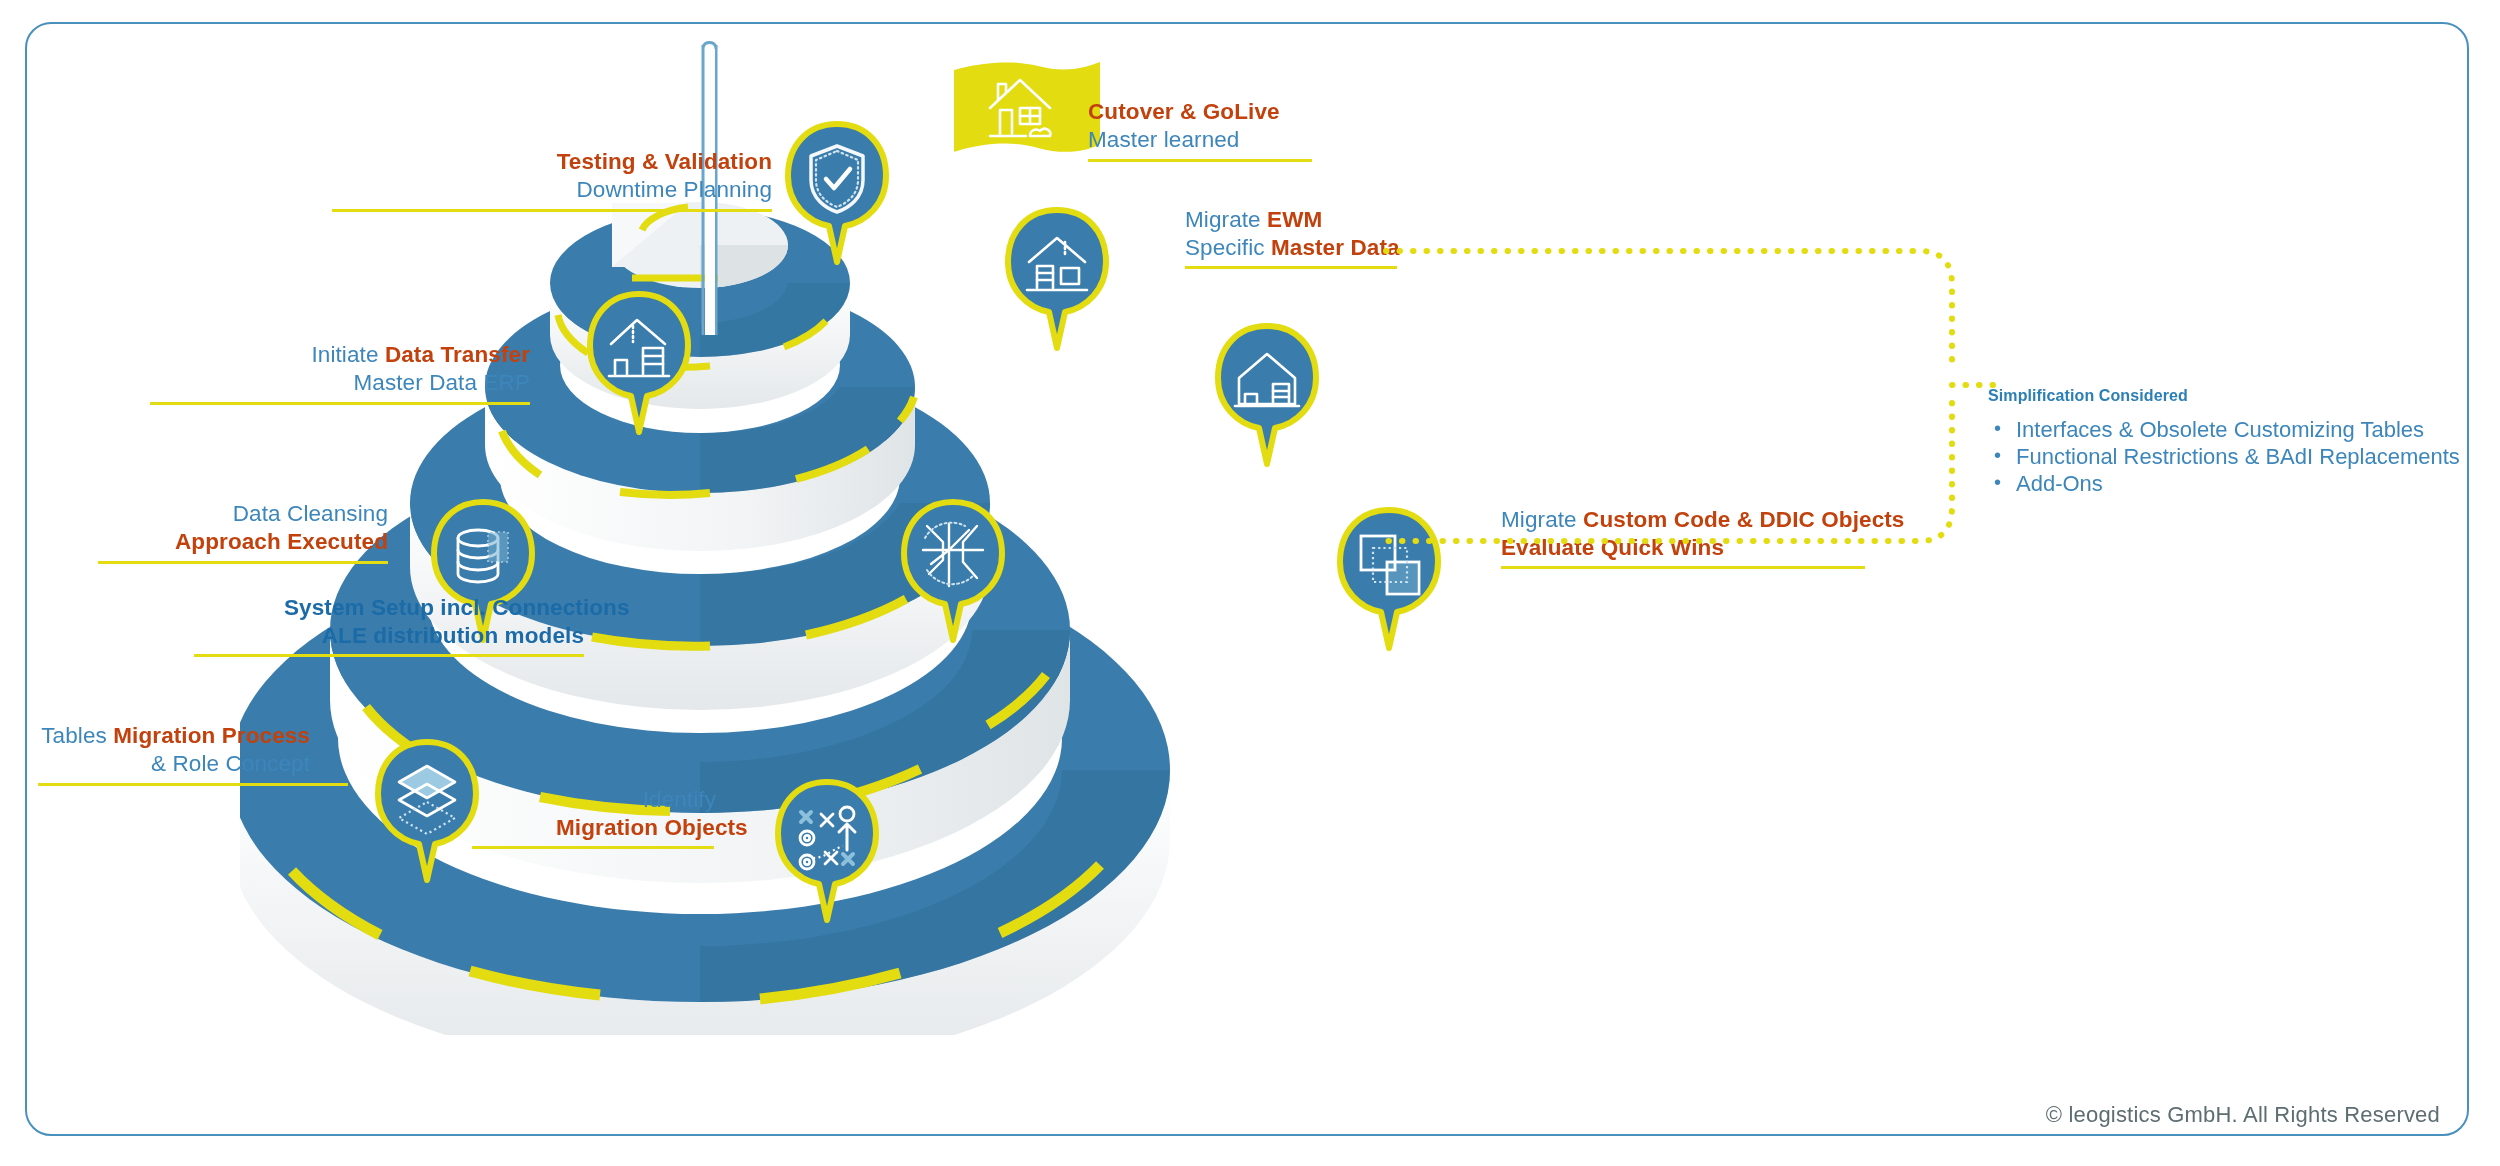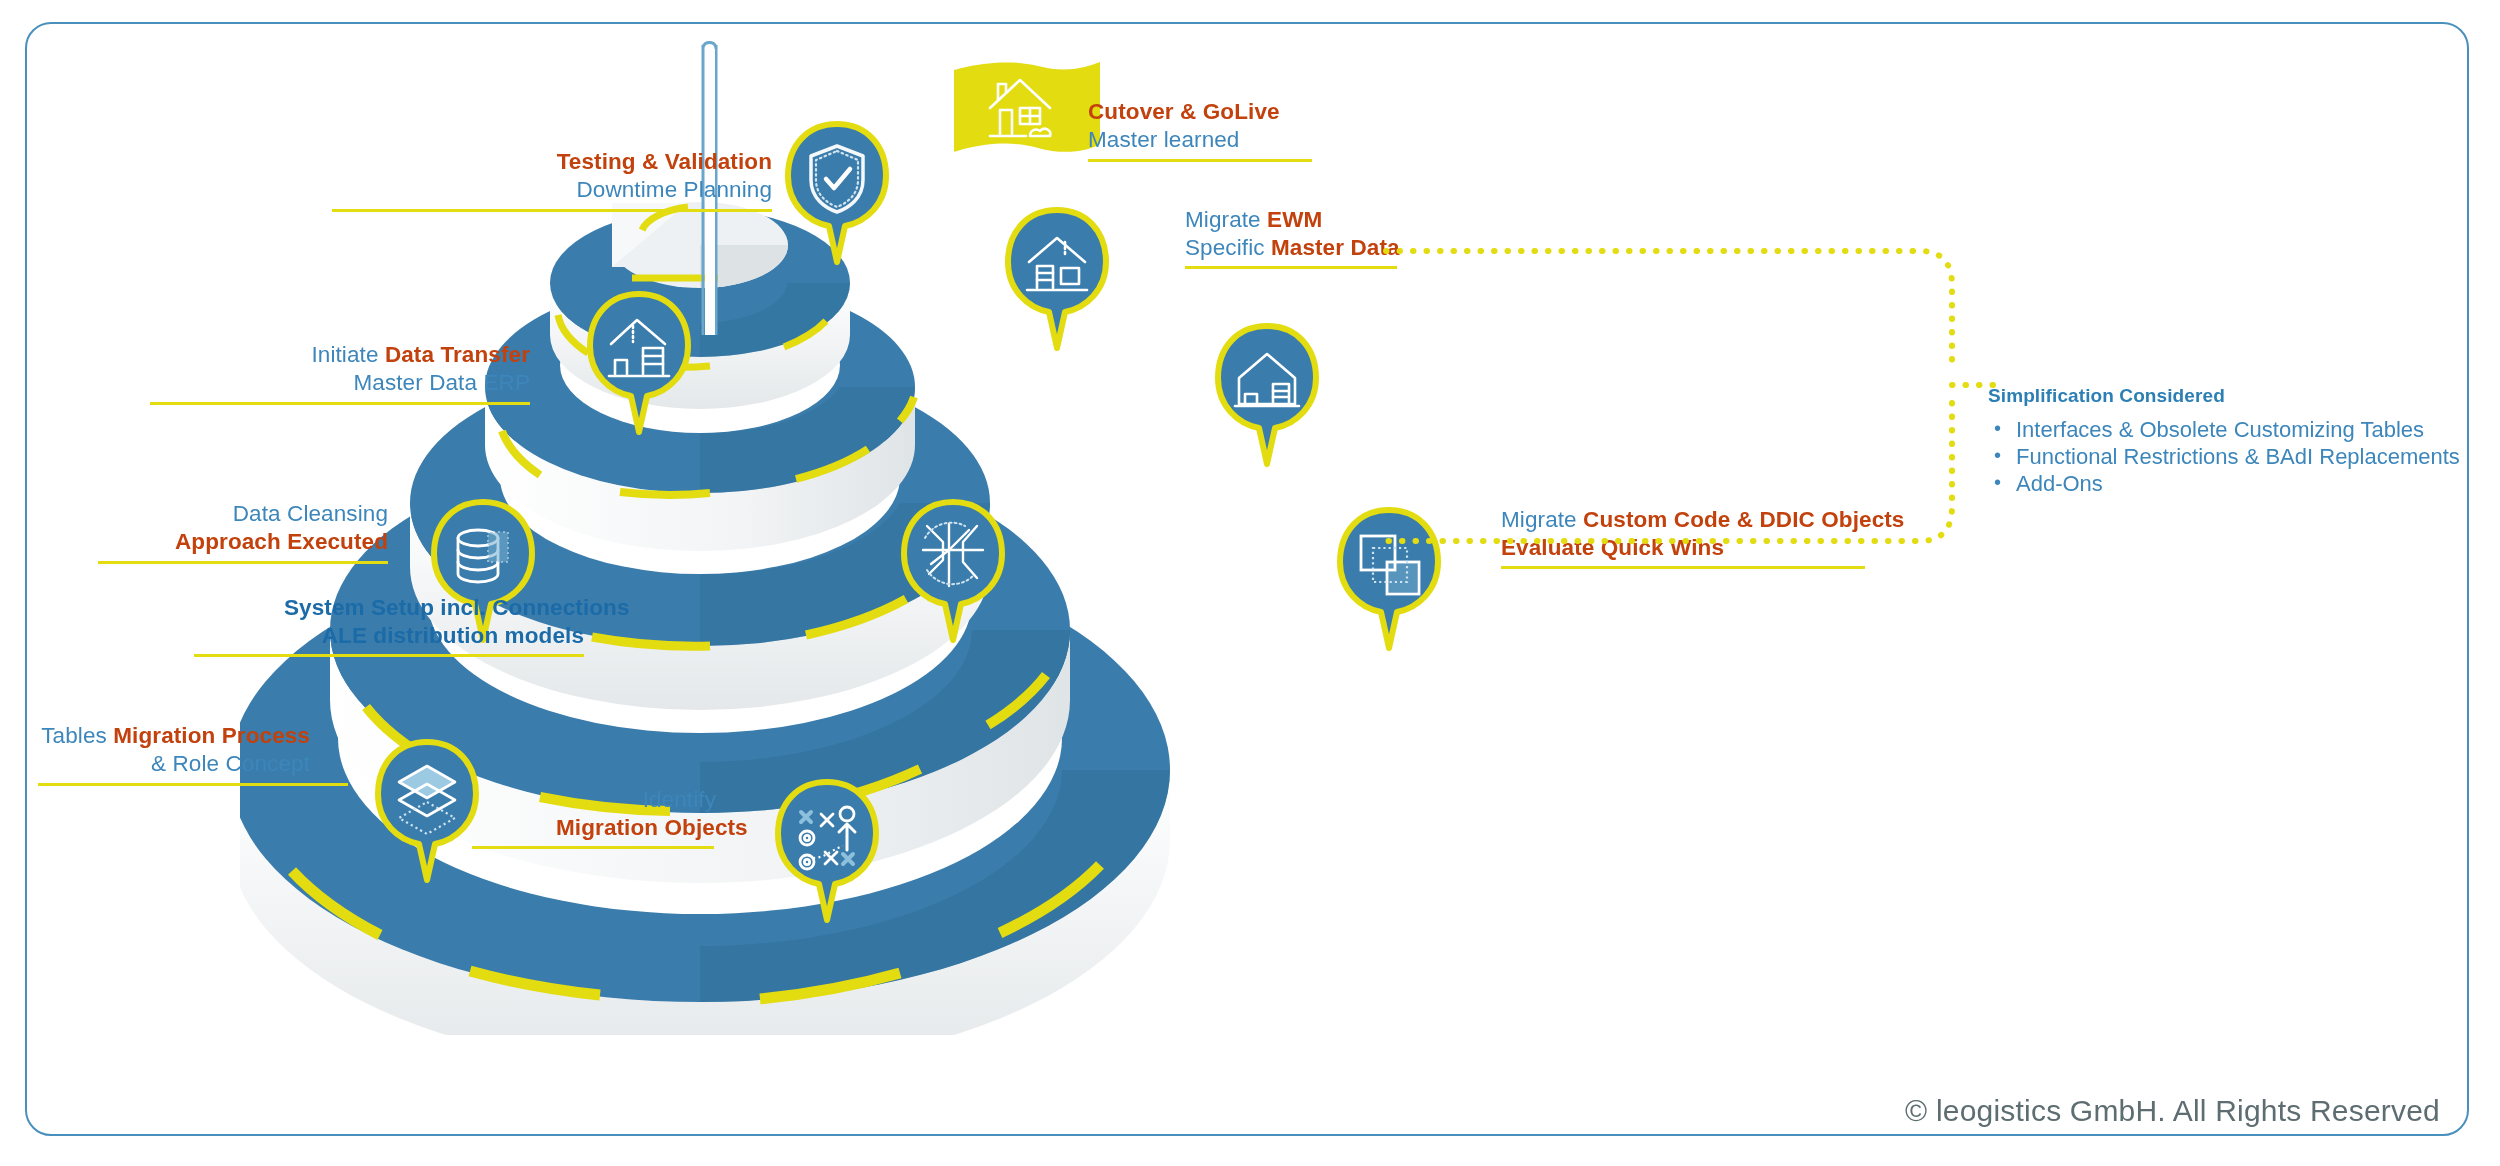--- a/index.html
+++ b/index.html
@@ -43,40 +43,40 @@
   .callout.right .txt{text-align:left;}
   .callout.left .txt{text-align:right;}
 
   
   .pin{position:absolute;}
   .pin svg{display:block;overflow:visible;}
 
   
   #simplification{position:absolute;left:1988px;top:382px;}
   #simplification .s-title{
-    color:#2b7fb5;font-weight:bold;font-size:19px;line-height:28px;
+    color:#2b7fb5;font-weight:bold;font-size:16px;line-height:28px;
     letter-spacing:.1px;white-space:nowrap;
   }
   #simplification ul{list-style:none;margin:6px 0 0 0;padding:0;}
   #simplification li{
     color:#3c86bb;font-size:22px;line-height:27px;white-space:nowrap;
     position:relative;padding-left:28px;
   }
   #simplification li:before{
     content:"\2022";position:absolute;left:6px;top:-1px;
     color:#3c86bb;font-size:20px;
   }
 
   
   #bracket{position:absolute;left:1380px;top:245px;pointer-events:none;}
 
   
   #footer{
     position:absolute;right:60px;bottom:38px;
-    color:#5d6d72;font-size:30px;letter-spacing:.2px;white-space:nowrap;
+    color:#5d6d72;font-size:22px;letter-spacing:.2px;white-space:nowrap;
   }
 </style>
 </head>
 <body>
 
 <div id="stage">
 
   <div id="card-frame"></div>
 
   <div id="spiral-wrap">

